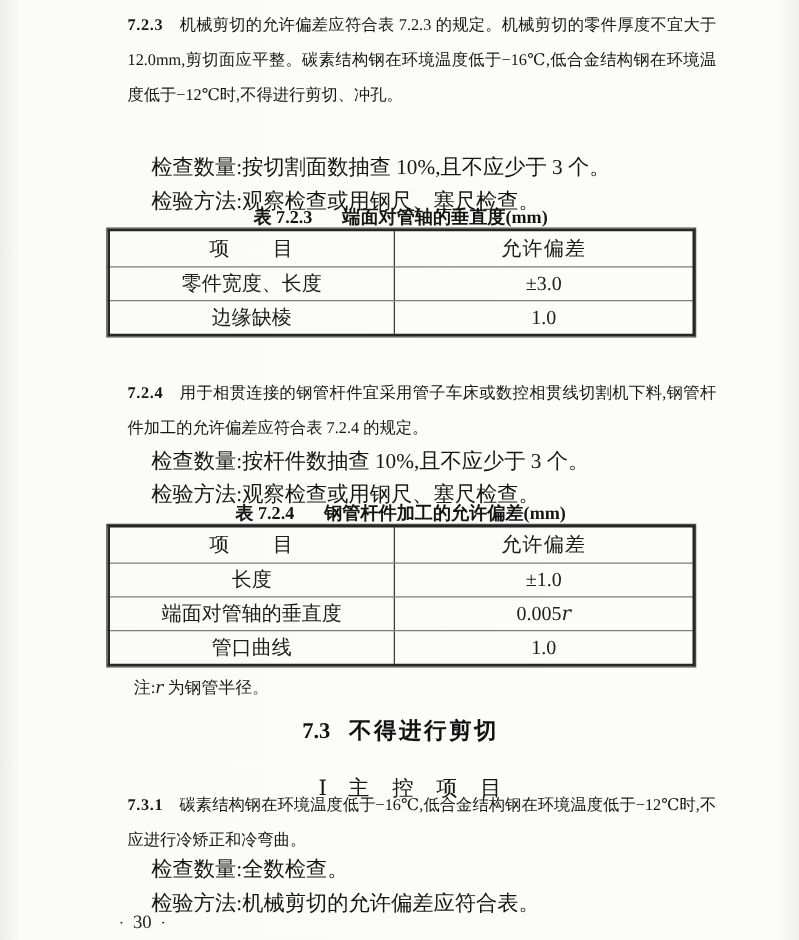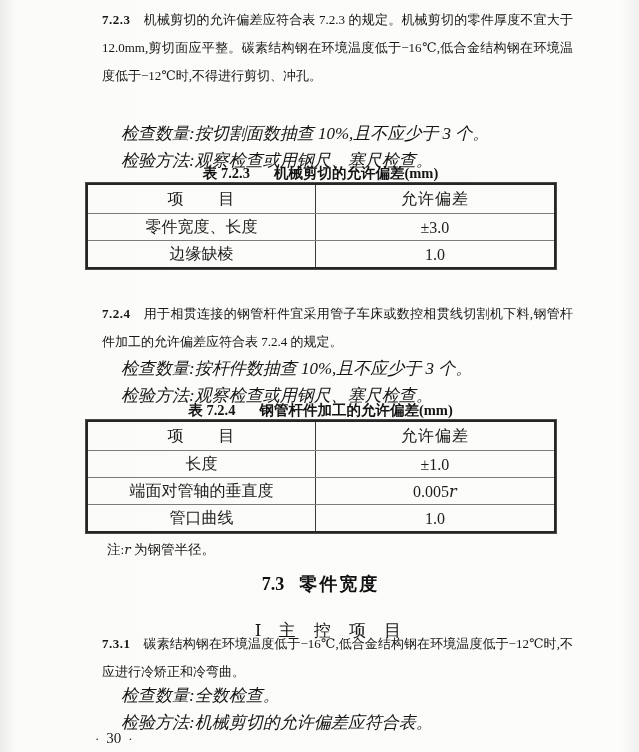--- a/index.html
+++ b/index.html
@@ -14,21 +14,21 @@
     color:#1a1a1a;
   }
   .para{
     position:absolute;left:102px;width:471px;margin:0;
     font-size:13px;line-height:28px;text-align:justify;color:#161616;
     text-justify:inter-ideograph;
   }
   .clause-num{font-weight:bold;margin-right:13px;letter-spacing:0.5px;}
   .line{
     position:absolute;left:121px;margin:0;
-    font-size:17px;line-height:24px;color:#161616;white-space:nowrap;font-style:italic;
+    font-size:17px;line-height:24px;color:#161616;white-space:nowrap;
   }
   .caption{
     position:absolute;left:85px;width:471px;margin:0;text-align:center;
     font-weight:bold;font-size:14.5px;color:#141414;white-space:nowrap;
   }
   .caption .cap-label{margin-right:24px;}
   .spec-table{
     position:absolute;left:86px;width:470px;
     border-collapse:collapse;table-layout:fixed;
     font-size:16px;color:#1d1d1d;
@@ -65,21 +65,21 @@
 </style>
 </head>
 <body>
 
 <div class="page">
 
   <p class="para" style="top:6px"><b class="clause-num">7.2.3</b><span>机械剪切的允许偏差应符合表 7.2.3 的规定。机械剪切的零件厚度不宜大于 12.0mm,剪切面应平整。碳素结构钢在环境温度低于−16℃,低合金结构钢在环境温度低于−12℃时,不得进行剪切、冲孔。</span></p>
   <p class="line" style="top:122px">检查数量:按切割面数抽查 10%,且不应少于 3 个。</p>
   <p class="line" style="top:149px">检验方法:观察检查或用钢尺、塞尺检查。</p>
 
-  <p class="caption" style="top:164px"><span class="cap-label">表 7.2.3</span><span>机械剪切的允许偏差(mm)</span></p>
+  <p class="caption" style="top:164px"><span class="cap-label">表 7.2.3</span><span>端面对管轴的垂直度(mm)</span></p>
 
   <table class="spec-table" style="top:183px">
     <colgroup>
         <col style="width:48.8%">
         <col>
       </colgroup>
     <tbody>
         <tr class="hdr">
       <td>项　　目</td>
       <td>允许偏差</td>
@@ -121,21 +121,21 @@
     </tr>
     <tr>
       <td>管口曲线</td>
       <td><span>1.0</span><i class="var"></i></td>
     </tr>
   </tbody>
     </table>
 
   <p class="note" style="top:541px"><span>注:</span><i class="var">r</i><span> 为钢管半径。</span></p>
 
-  <p class="h-section" style="top:572px"><span class="h-num">7.3</span><span class="h-title">零件宽度</span></p>
+  <p class="h-section" style="top:572px"><span class="h-num">7.3</span><span class="h-title">不得进行剪切</span></p>
 
   <p class="h-sub" style="top:608px"><span class="roman">Ⅰ</span><span class="sub-title">主 控 项 目</span></p>
 
   <p class="para" style="top:630px"><b class="clause-num">7.3.1</b><span>碳素结构钢在环境温度低于−16℃,低合金结构钢在环境温度低于−12℃时,不应进行冷矫正和冷弯曲。</span></p>
   <p class="line" style="top:684px">检查数量:全数检查。</p>
   <p class="line" style="top:711px">检验方法:机械剪切的允许偏差应符合表。</p>
 
   <p class="page-number"><span class="dot">·</span><span>30</span><span class="dot2">·</span></p>
 
 </div>

